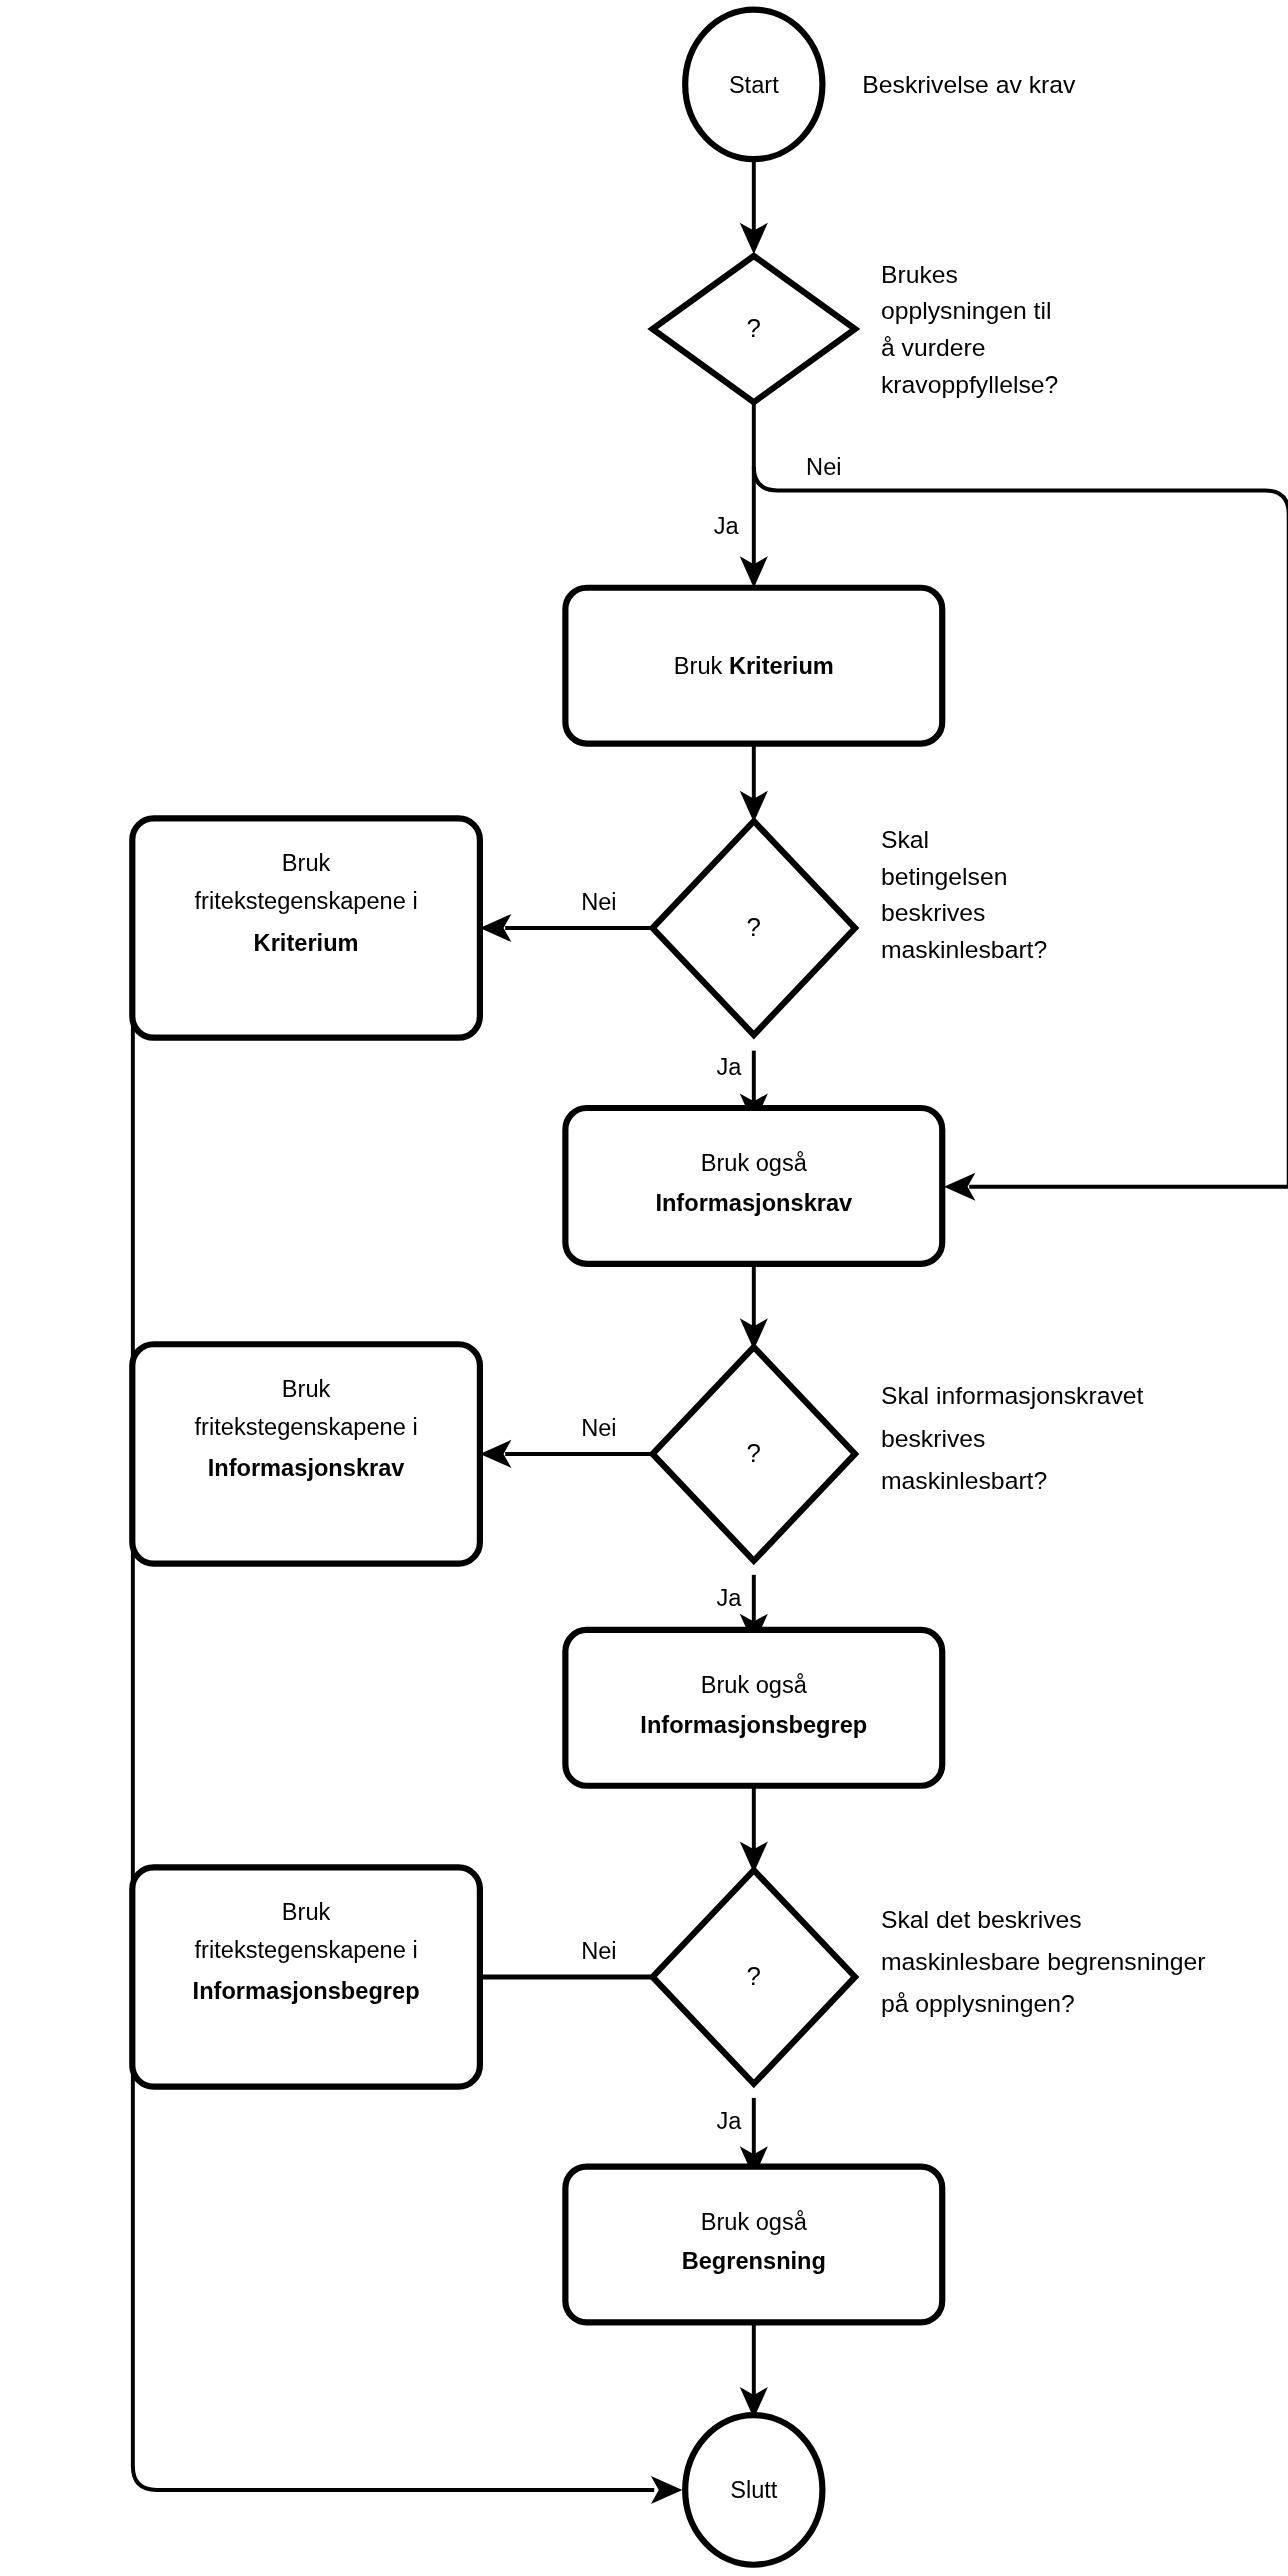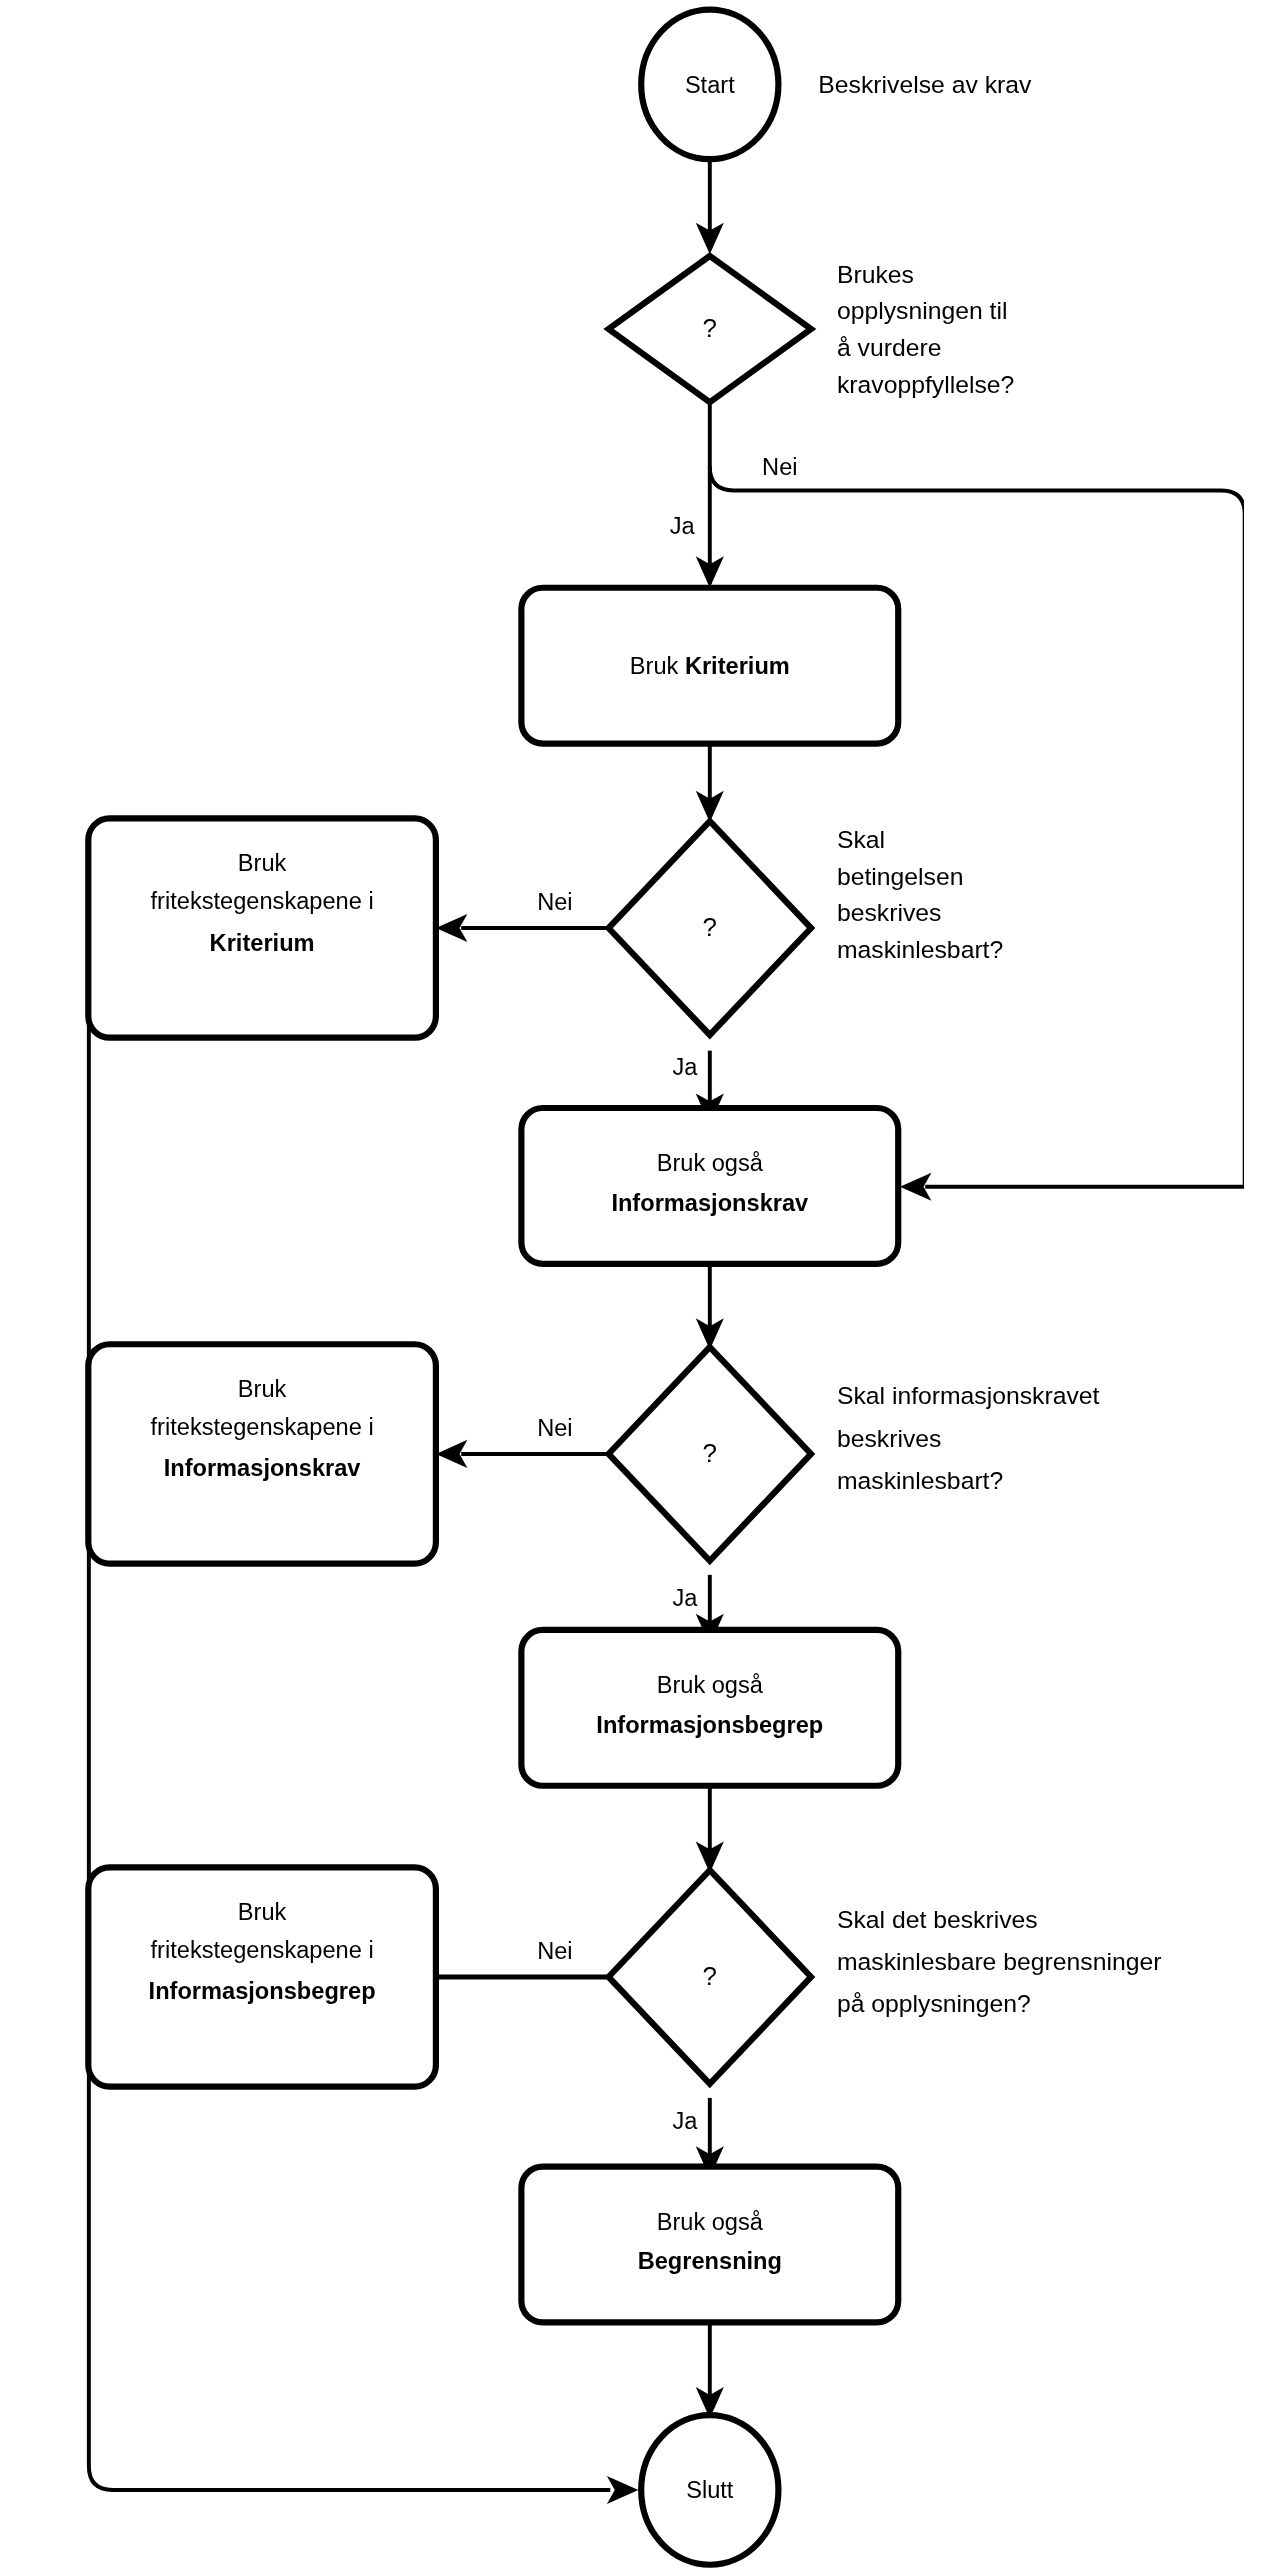--- a/index.html
+++ b/index.html
@@ -10,20 +10,21 @@
   }
   body {
     font-family: "Liberation Sans", sans-serif;
   }
   #flowchart-root {
     position: relative;
     width: 1244px;
     height: 2576px;
     background: #ffffff;
     overflow: hidden;
+    padding-left: 44px;
   }
   svg.chart {
     display: block;
     width: 1288px;
     height: 2576px;
   }
   .node-shape {
     fill: #ffffff;
     stroke: #000000;
     stroke-width: 11;

